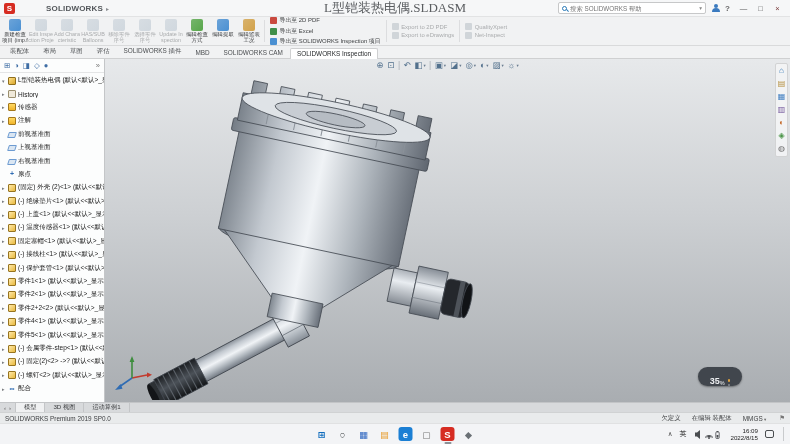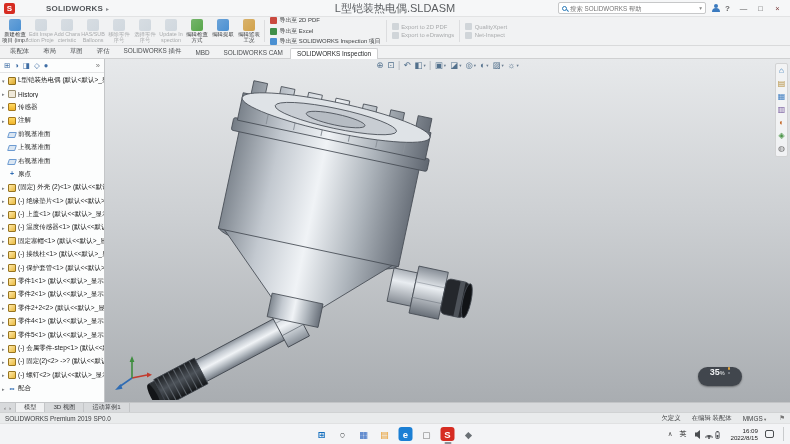--- a/index.html
+++ b/index.html
@@ -4,21 +4,21 @@
 <style>
   *{margin:0;padding:0;box-sizing:border-box;font-family:"Liberation Sans","DejaVu Sans",sans-serif;}
   html,body{width:790px;height:444px;overflow:hidden;}
   .app{width:790px;height:444px;display:flex;flex-direction:column;background:#ececec;font-size:7px;color:#333;user-select:none;position:relative;}
 
   
   .titlebar{height:17px;flex:none;background:#f6f7f8;border-bottom:1px solid #e2e3e4;display:flex;align-items:center;padding:0 4px;position:relative;}
   .logo-mark{width:11px;height:11px;background:#d62c22;color:#fff;border-radius:2px;font-size:8px;font-weight:bold;display:flex;align-items:center;justify-content:center;flex:none;}
   .logo-text{font-weight:bold;color:#53575b;font-size:8px;margin-left:3px;letter-spacing:.2px;padding-left:28px;}
   .menu-caret{color:#8a8d90;margin-left:3px;font-size:6px;}
-  .doc-title{position:absolute;left:50%;transform:translateX(-50%);font-size:11px;color:#5a5d60;white-space:nowrap;}
+  .doc-title{position:absolute;left:50%;transform:translateX(-50%);font-size:13px;color:#5a5d60;white-space:nowrap;font-family:Liberation Serif, serif;}
   .tb-right{margin-left:auto;display:flex;align-items:center;gap:5px;}
   .search-box{width:148px;height:12px;border:1px solid #c7c8c9;background:#fff;border-radius:2px;display:flex;align-items:center;padding:0 3px;gap:3px;}
   .search-glyph{width:5px;height:5px;border:1px solid #2a7ab8;border-radius:50%;position:relative;flex:none;}
   .search-glyph::after{content:"";position:absolute;width:3px;height:1px;background:#2a7ab8;transform:rotate(45deg);right:-2.5px;bottom:-1px;}
   .search-input{border:none;outline:none;flex:1;font-size:6.3px;color:#666;background:transparent;min-width:0;}
   .sb-caret{color:#888;font-size:5.5px;}
   .login-dot{width:9px;height:9px;position:relative;flex:none;}
   .login-dot::before{content:"";position:absolute;left:2.5px;top:0;width:4px;height:4px;border-radius:50%;background:#3a7abf;}
   .login-dot::after{content:"";position:absolute;left:.5px;top:4.5px;width:8px;height:4px;border-radius:4px 4px 0 0;background:#3a7abf;}
   .help-glyph{color:#666;font-size:8px;font-weight:bold;}
@@ -68,21 +68,21 @@
 
   
   .viewport{flex:1;position:relative;background:linear-gradient(180deg,#e7e9eb 0%,#cdd0d3 45%,#a9adb1 100%);min-width:0;overflow:hidden;}
   .model{position:absolute;left:0;top:0;}
   .hud{position:absolute;top:1px;left:50%;transform:translateX(-50%);display:flex;align-items:center;gap:4px;color:#53718d;}
   .hbtn{font-size:8.5px;display:flex;align-items:center;}
   .hcaret{font-size:4.5px;color:#6a7c90;margin-left:1px;}
   .hsep{width:1px;height:9px;background:#b8bdc2;}
   .taskpane{position:absolute;top:4px;right:2px;width:13px;background:rgba(242,243,244,.95);border:1px solid #d2d3d4;border-radius:2px;display:flex;flex-direction:column;align-items:center;padding:3px 0;gap:5px;}
   .tpicon{font-size:8px;line-height:8px;}
-  .zoom-badge{position:absolute;right:48px;bottom:16px;width:44px;height:19px;background:#41464d;border-radius:10px;color:#eef0f2;display:flex;align-items:flex-start;justify-content:center;box-shadow:0 1px 2px rgba(0,0,0,.4);}
+  .zoom-badge{position:absolute;right:48px;bottom:16px;width:44px;height:19px;background:#41464d;border-radius:10px;color:#eef0f2;display:flex;align-items:flex-end;justify-content:center;box-shadow:0 1px 2px rgba(0,0,0,.4);}
   .zoom-badge .pct{font-size:9px;font-weight:bold;}
   .zoom-badge .unit{font-size:5.5px;margin-top:3px;}
   .zoom-dots{display:flex;flex-direction:column;gap:2px;margin-left:3px;}
   .zdot{width:2.5px;height:2.5px;border-radius:50%;}
   .zdot.d1{background:#e0a33c;}
   .zdot.d2{background:#878d95;}
   .triad{position:absolute;left:6px;bottom:10px;}
 
   
   .doc-tabs{height:10px;flex:none;background:#d8dadc;border-top:1px solid #c3c5c7;display:flex;align-items:stretch;font-size:6.2px;color:#37393b;}

